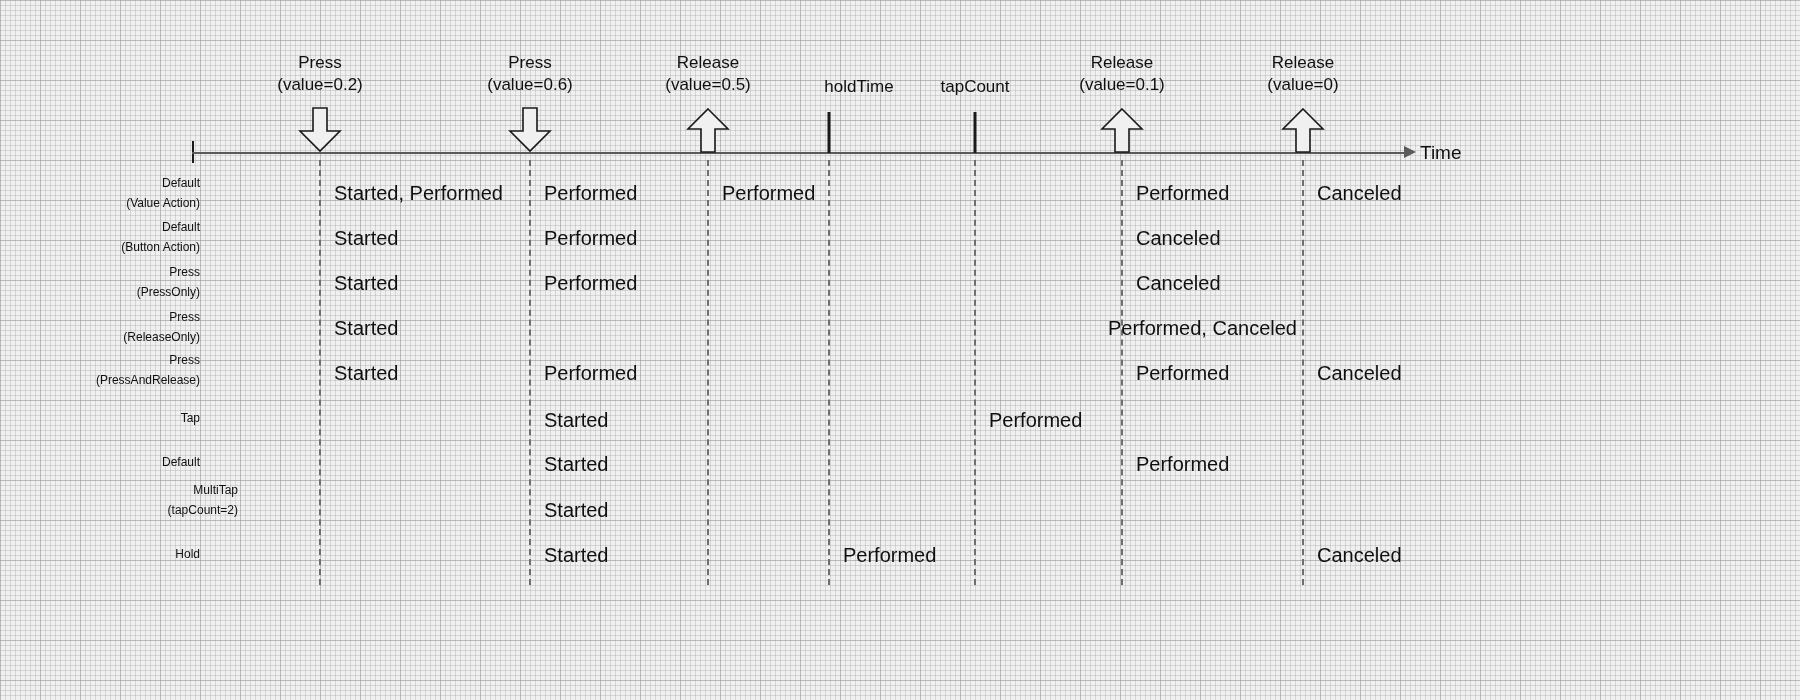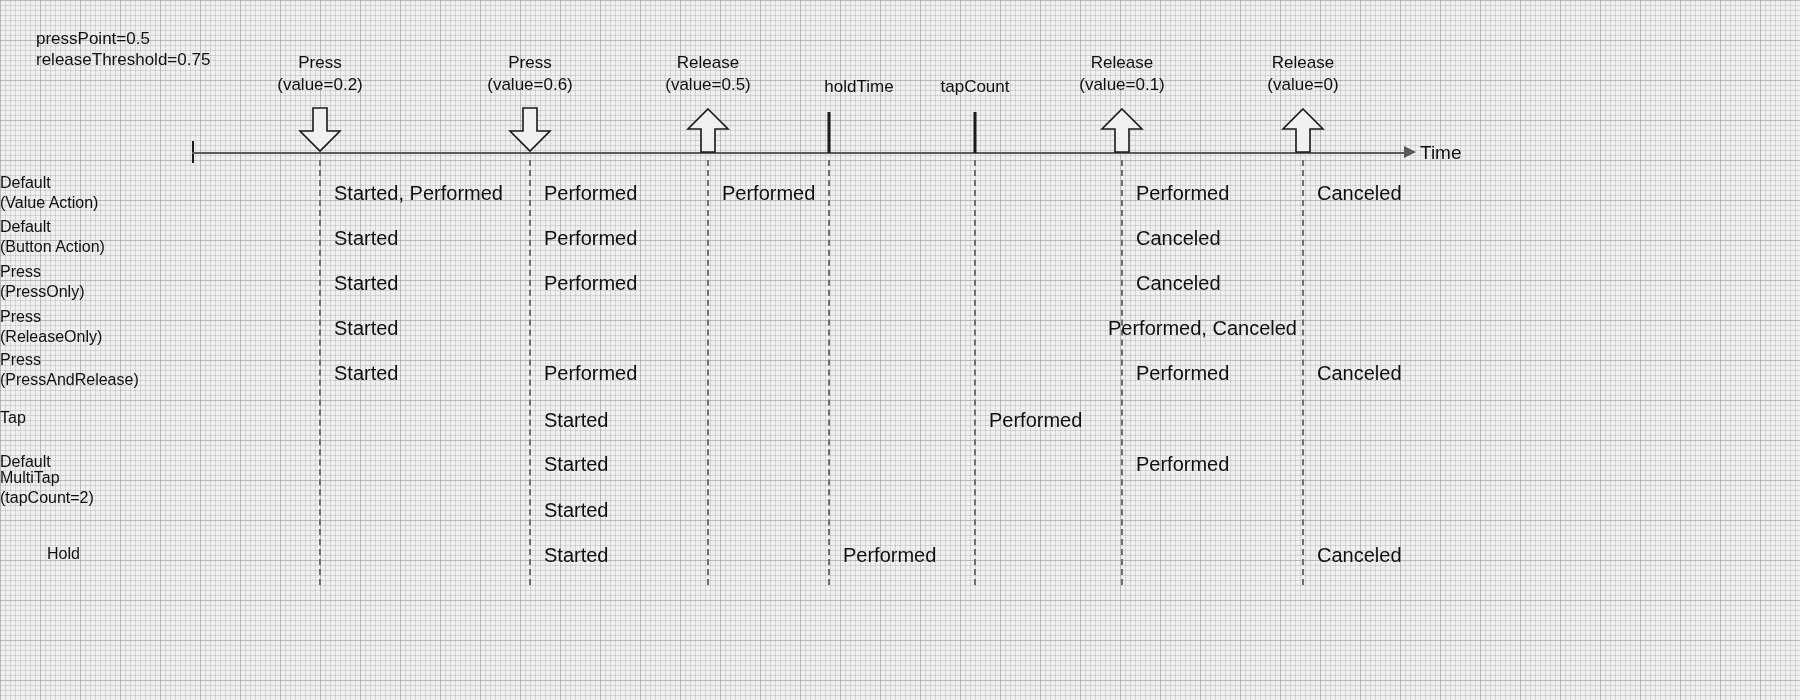--- a/index.html
+++ b/index.html
@@ -75,39 +75,38 @@
   
   .guide{
     position:absolute;
     width:0;
     border-left:2px dashed #6e6e6e;
     transform:translateX(-50%);
   }
   
   .row-label{
     position:absolute;
-    font-size:16px;line-height:20px;
+    text-align:right;
+    font-size:12px;line-height:20px;
     color:#101010;white-space:pre;
     transform:translateY(-50%);
   }
   
   .cell{
     position:absolute;
     font-size:20px;
     color:#101010;white-space:nowrap;
     transform:translateY(-50%);
   }
 </style>
 </head>
 <body>
 
 <div id="root">
 
-  <div class="note" style="left:36px;top:28px;">pressPoint=0.5
-releaseThreshold=0.75</div>
 
   <div class="axis-cap" style="left:192px;top:141px;height:22px;"></div>
   <div class="axis-line" style="left:192px;top:152px;width:1218px;"></div>
   <div class="axis-arrow" style="left:1404px;top:146px;"></div>
   <div class="axis-label" style="left:1420px;top:142px;">Time</div>
 
   <div id="events-layer">
       <div class="ev-label" style="left: 320px; top: 52px;">Press
 (value=0.2)</div>
       <div class="mark" style="left: 320px; top: 107px;">
@@ -184,22 +183,22 @@
       <div class="cell" style="left: 334px; top: 373px;">Started</div>
       <div class="cell" style="left: 544px; top: 373px;">Performed</div>
       <div class="cell" style="left: 1136px; top: 373px;">Performed</div>
       <div class="cell" style="left: 1317px; top: 373px;">Canceled</div>
       <div class="row-label" style="left: 0px; width: 200px; top: 418px;">Tap</div>
       <div class="cell" style="left: 544px; top: 420px;">Started</div>
       <div class="cell" style="left: 989px; top: 420px;">Performed</div>
       <div class="row-label" style="left: 0px; width: 200px; top: 462px;">Default</div>
       <div class="cell" style="left: 544px; top: 464px;">Started</div>
       <div class="cell" style="left: 1136px; top: 464px;">Performed</div>
-      <div class="row-label" style="left: 0px; width: 200px; top: 488px;">MultiTap
+      <div class="row-label" style="left: 0px; width: 200px; top: 500px; padding-left: 38px;">MultiTap
 (tapCount=2)</div>
       <div class="cell" style="left: 544px; top: 510px;">Started</div>
-      <div class="row-label" style="left: 0px; width: 200px; top: 554px; padding-left: 47px;">Hold</div>
+      <div class="row-label" style="left: 0px; width: 200px; top: 554px;">Hold</div>
       <div class="cell" style="left: 544px; top: 555px;">Started</div>
       <div class="cell" style="left: 843px; top: 555px;">Performed</div>
       <div class="cell" style="left: 1317px; top: 555px;">Canceled</div>
     </div>
 
 </div>
 
 </body></html>

